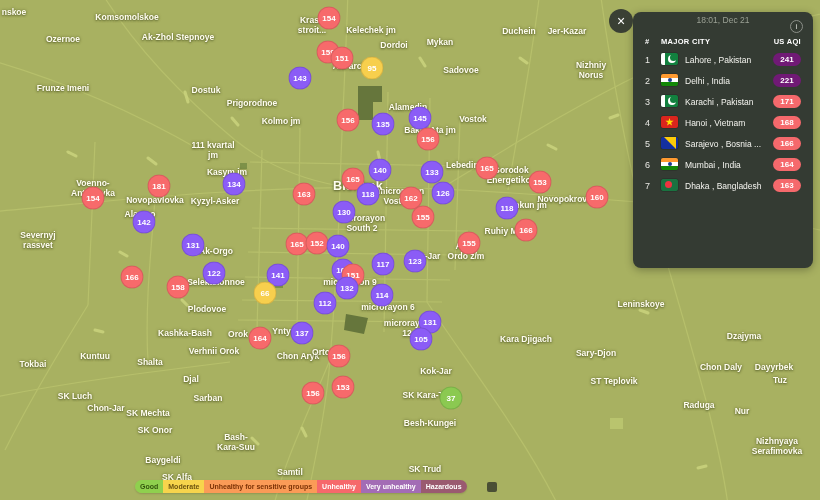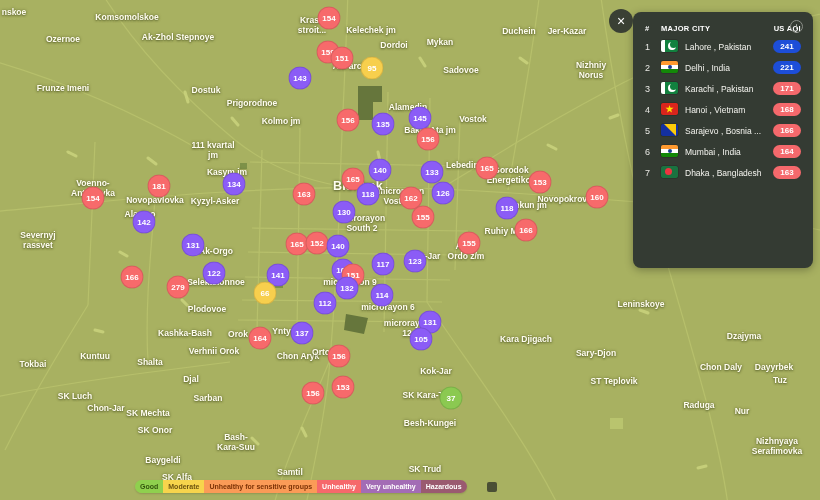--- a/index.html
+++ b/index.html
@@ -39,21 +39,21 @@
   #panel-title{margin:15px 0 0;text-align:center;font-size:15.5px;font-weight:bold;color:#fff;}
   #panel-time{margin-top:3px;text-align:center;font-size:8.5px;color:#9aa094;}
   #table-head{display:grid;grid-template-columns:16px 1fr auto;align-items:center;
     margin:12px 12px 0;font-size:7.5px;font-weight:bold;letter-spacing:.3px;color:#fff;}
   #table-head span:last-child{text-align:right;}
   #ranking-rows{margin:3px 12px 0;}
   .rank-row{display:grid;grid-template-columns:16px 24px 1fr 28px;align-items:center;height:21px;cursor:pointer;}
   .rank-row .rank{font-size:9px;color:#e8e8e4;}
   .rank-row .city{font-size:8.5px;color:#f4f4ef;white-space:nowrap;overflow:hidden;}
   .badge{height:13px;line-height:13px;border-radius:7px;text-align:center;font-size:8px;font-weight:bold;color:#fff;}
-  .badge.very-unhealthy{background:#1d4ed8;}
+  .badge.very-unhealthy{background:#701a75;}
   .badge.unhealthy{background:#f5696c;}
   #full-ranking-btn{display:block;margin:8px auto 0;width:160px;height:21px;background:#4d7fb2;
     color:#fff;border:none;border-radius:3px;font-size:8.5px;font-weight:bold;letter-spacing:1px;
     cursor:pointer;font-family:"Liberation Sans",sans-serif;}
   
   .flag{width:17px;height:12px;border-radius:2px;position:relative;overflow:hidden;display:inline-block;
     box-shadow:0 0 0 .5px rgba(0,0,0,.25);}
   .flag i{position:absolute;display:none;font-style:normal;}
   .flag-pakistan{background:#12813f;}
   .flag-pakistan .a{display:block;left:0;top:0;width:4px;height:12px;background:#fff;}
@@ -409,21 +409,21 @@
       <div class="marker unhealthy" style="left: 597px; top: 197px;">160</div>
       <div class="marker unhealthy" style="left: 526px; top: 230px;">166</div>
       <div class="marker unhealthy" style="left: 469px; top: 243px;">155</div>
       <div class="marker unhealthy" style="left: 93px; top: 198px;">154</div>
       <div class="marker unhealthy" style="left: 159px; top: 186px;">181</div>
       <div class="marker usg" style="left: 144px; top: 222px;">142</div>
       <div class="marker usg" style="left: 234px; top: 184px;">134</div>
       <div class="marker usg" style="left: 193px; top: 245px;">131</div>
       <div class="marker unhealthy" style="left: 132px; top: 277px;">166</div>
       <div class="marker usg" style="left: 214px; top: 273px;">122</div>
-      <div class="marker unhealthy" style="left: 178px; top: 287px;">279</div>
+      <div class="marker unhealthy" style="left: 178px; top: 287px;">158</div>
       <div class="marker usg" style="left: 278px; top: 275px;">141</div>
       <div class="marker moderate" style="left: 265px; top: 293px;">66</div>
       <div class="marker usg" style="left: 325px; top: 303px;">112</div>
       <div class="marker unhealthy" style="left: 297px; top: 244px;">165</div>
       <div class="marker unhealthy" style="left: 317px; top: 243px;">152</div>
       <div class="marker usg" style="left: 338px; top: 246px;">140</div>
       <div class="marker usg" style="left: 343px; top: 270px;">102</div>
       <div class="marker unhealthy" style="left: 353px; top: 275px;">151</div>
       <div class="marker usg" style="left: 347px; top: 288px;">132</div>
       <div class="marker usg" style="left: 383px; top: 264px;">117</div>
@@ -436,20 +436,21 @@
       <div class="marker unhealthy" style="left: 339px; top: 356px;">156</div>
       <div class="marker unhealthy" style="left: 343px; top: 387px;">153</div>
       <div class="marker unhealthy" style="left: 313px; top: 393px;">156</div>
       <div class="marker good" style="left: 451px; top: 398px;">37</div>
     </div>
 
   <button id="close-btn">×</button>
 
   <aside id="panel">
     <span id="info-icon">i</span>
+    <div id="panel-time">18:01, Dec 21</div>
     <div id="table-head">
       <span>#</span>
       <span>MAJOR CITY</span>
       <span>US AQI</span>
     </div>
     <div id="ranking-rows">
         <div class="rank-row">
           <span class="rank">1</span>
           <span><span class="flag flag-pakistan"><i class="a"></i><i class="b"></i><i class="c"></i></span></span>
           <span class="city">Lahore , Pakistan</span>

